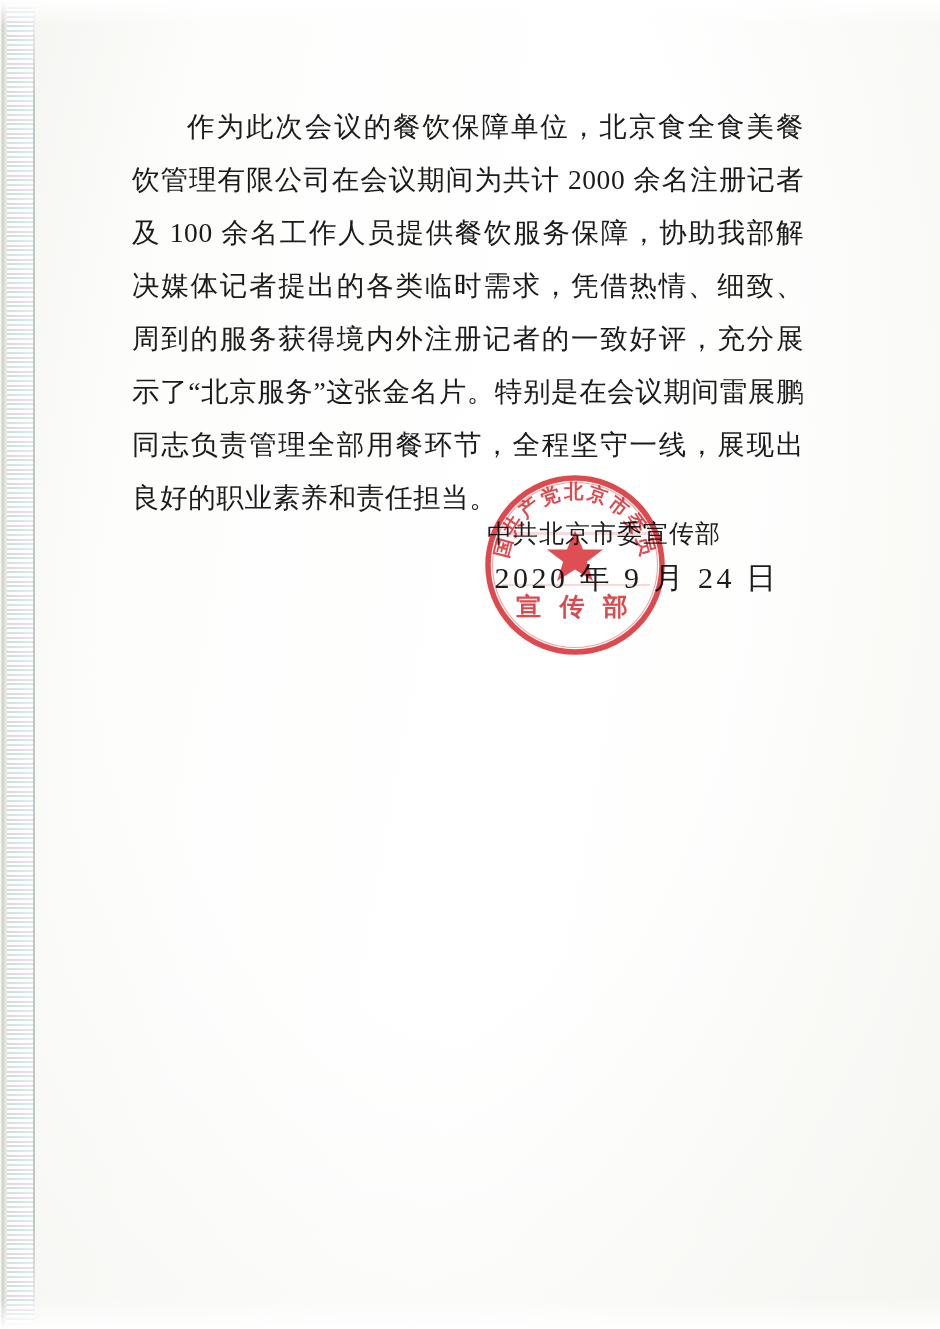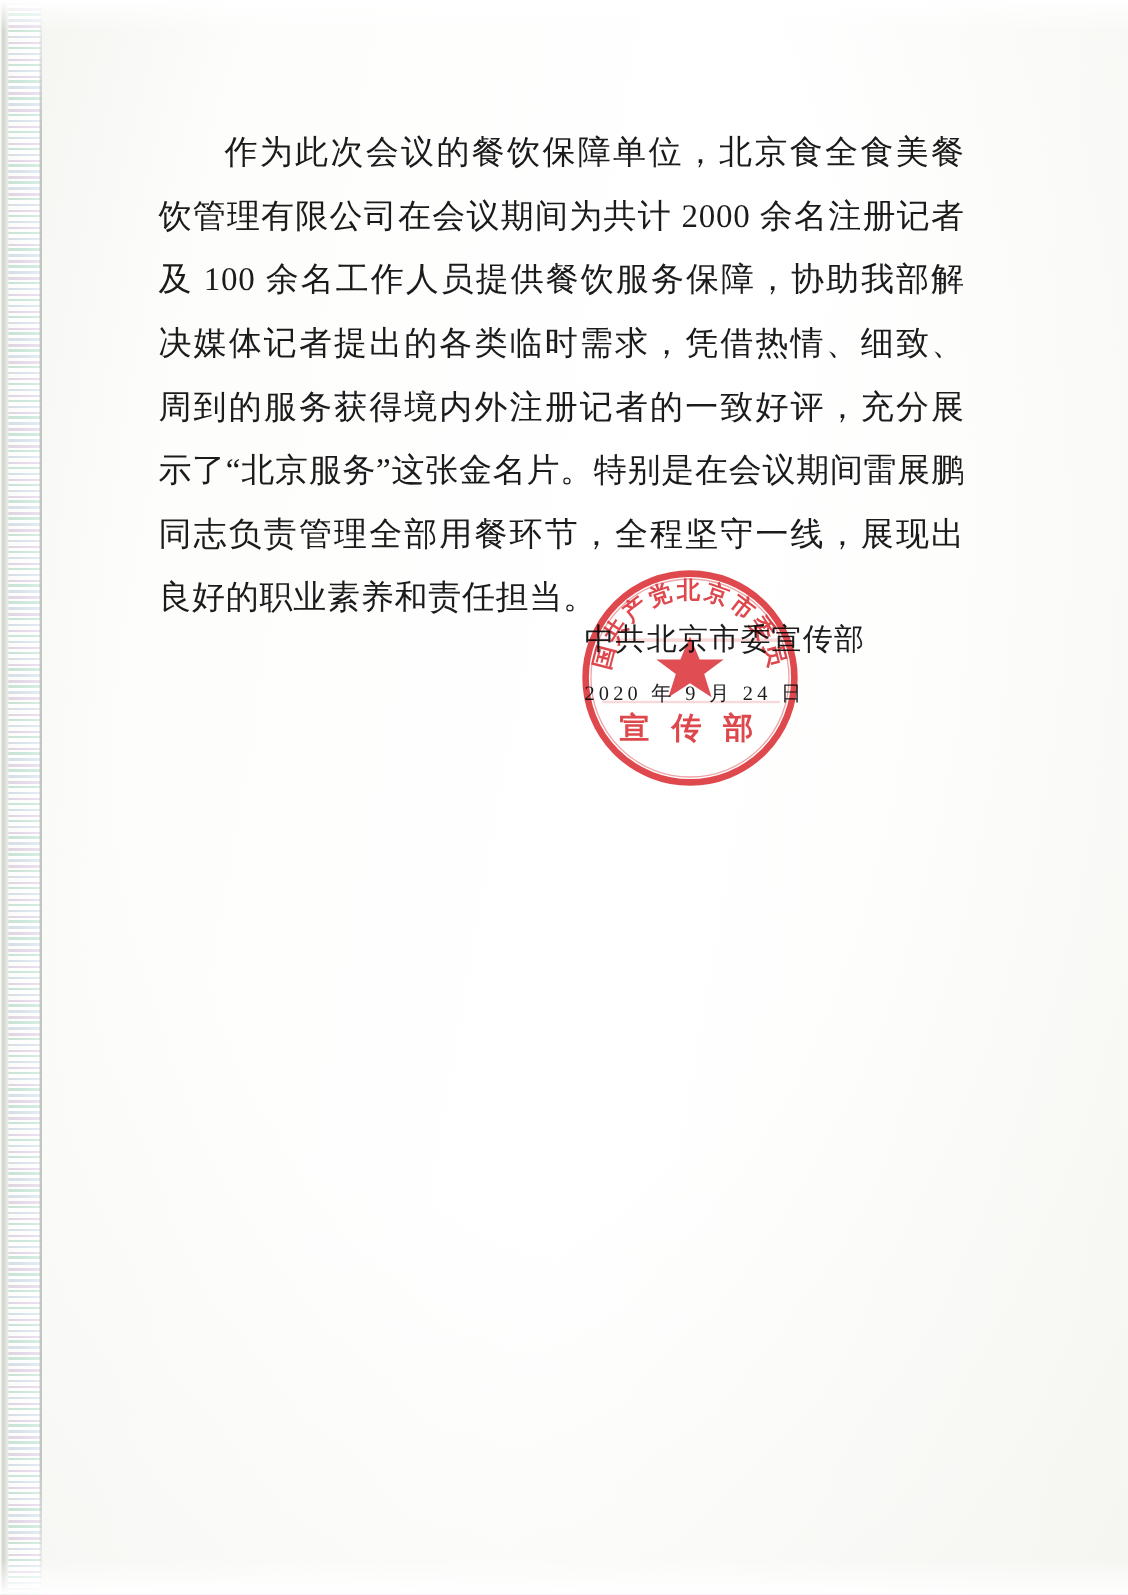--- a/index.html
+++ b/index.html
@@ -5,21 +5,21 @@
   html, body {
     margin: 0;
     padding: 0;
     background: #ffffff;
   }
   .page {
     position: relative;
     width: 940px;
     height: 1329px;
     overflow: hidden;
-    background: #f0abfc;
+    background: #eab308;
     font-family: "Liberation Serif", serif;
   }
 
   
   .paper-tint {
     position: absolute;
     inset: 0;
     background:
       linear-gradient(100deg, #f6f7f3 0%, #fdfdfc 18%, #ffffff 55%, #fcfcfa 100%);
     pointer-events: none;
@@ -112,24 +112,25 @@
     width: 300px;
     color: #1c1c1c;
   }
   .sig-line {
     font-size: 25px;
     line-height: 44px;
     letter-spacing: 1px;
     white-space: nowrap;
   }
   .sig-date {
-    font-size: 17px;
+    font-size: 30px;
     line-height: 44px;
     letter-spacing: 3.5px;
     white-space: nowrap;
+    text-align: center;
   }
 
   
   .seal {
     position: absolute;
     left: 482px;
     top: 472px;
     width: 186px;
     height: 186px;
     pointer-events: none;

